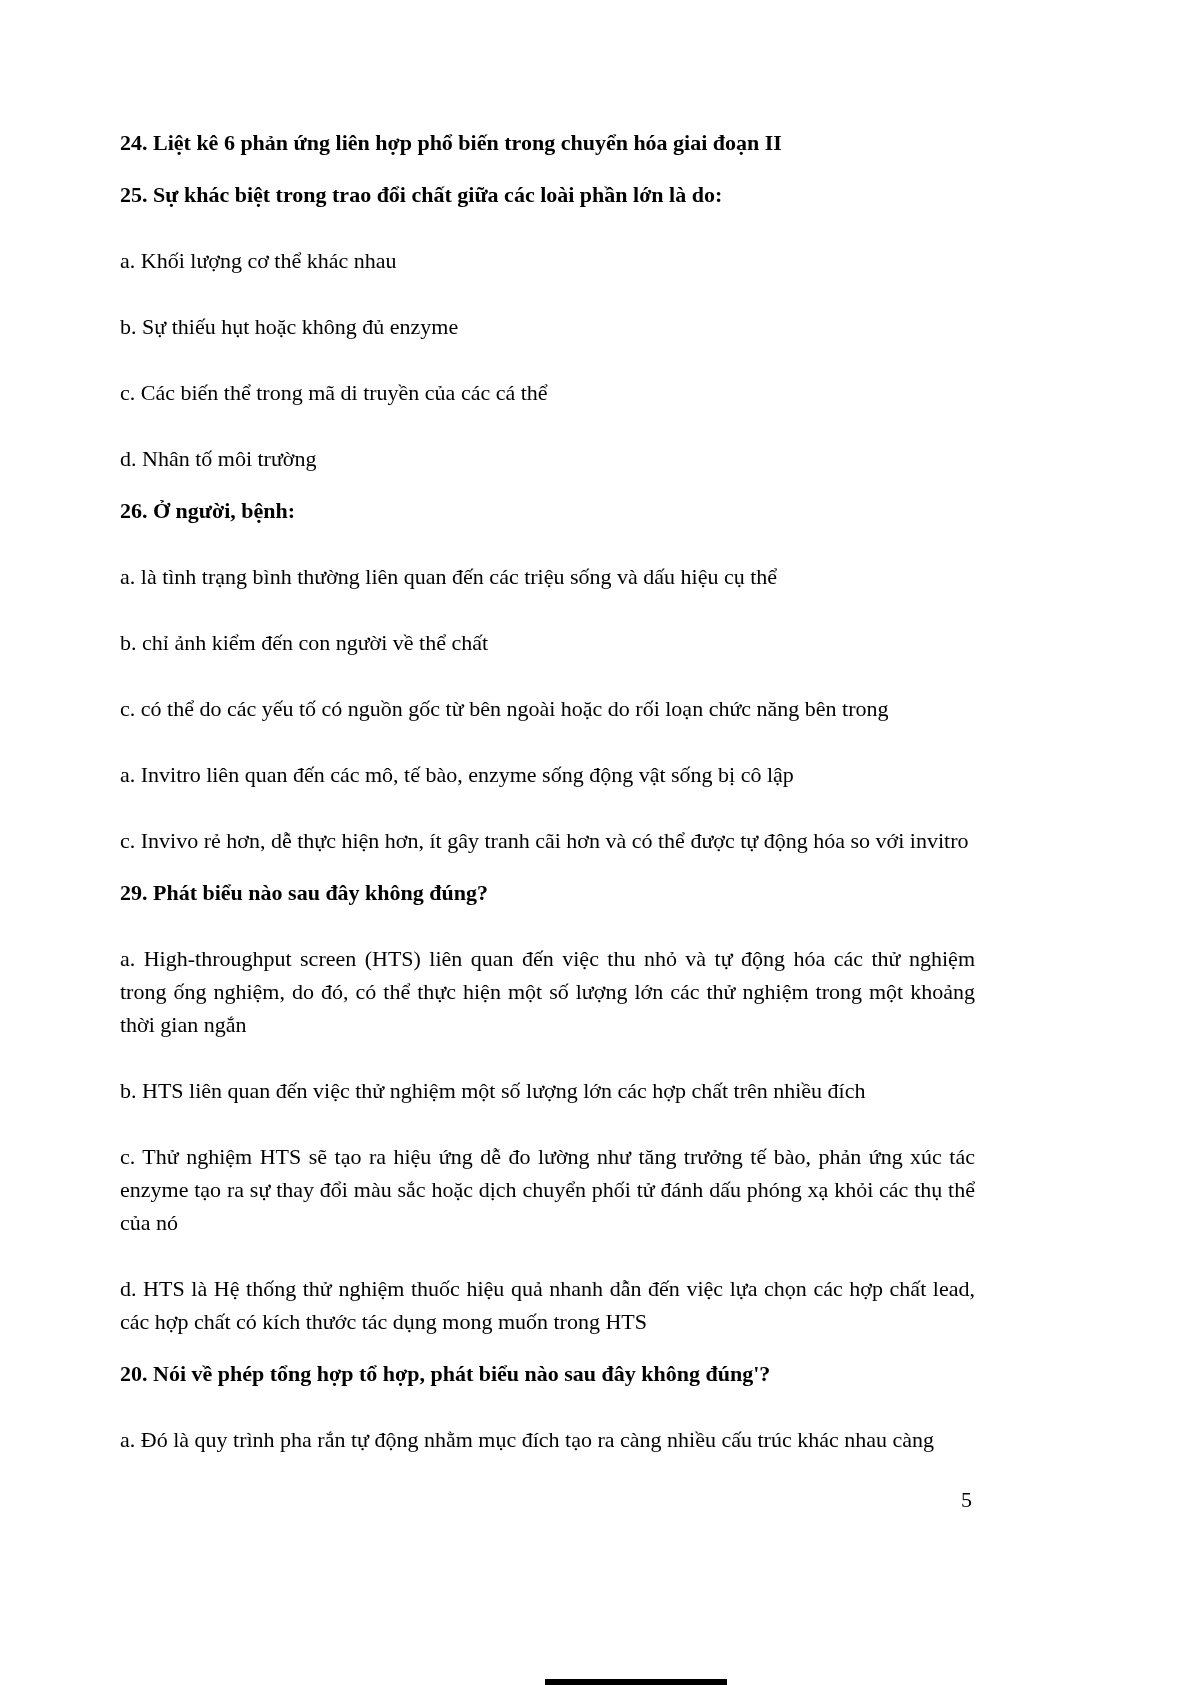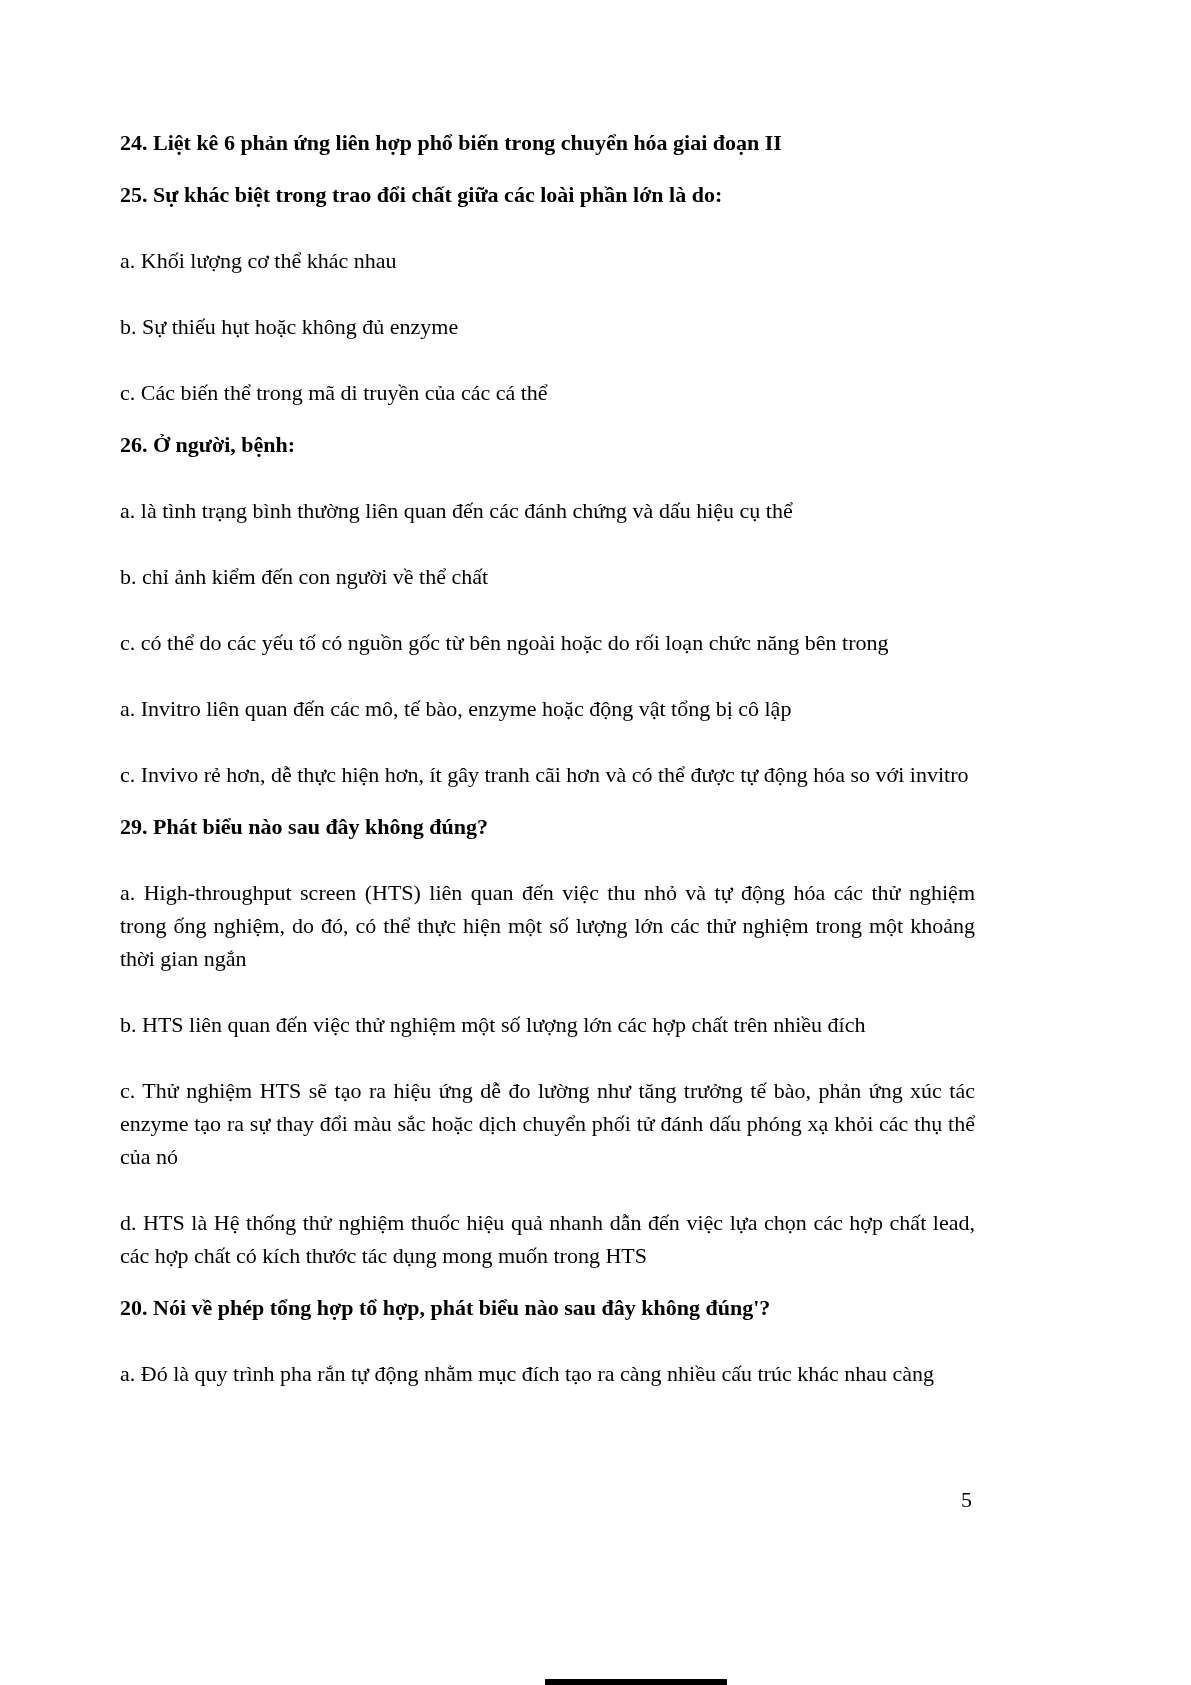--- a/index.html
+++ b/index.html
@@ -58,25 +58,26 @@
 </head>
 <body>
 
 <div class="page">
   <div>
       <p class="block question">24. Liệt kê 6 phản ứng liên hợp phổ biến trong chuyển hóa giai đoạn II</p>
       <p class="block question">25. Sự khác biệt trong trao đổi chất giữa các loài phần lớn là do:</p>
       <p class="block option">a. Khối lượng cơ thể khác nhau</p>
       <p class="block option">b. Sự thiếu hụt hoặc không đủ enzyme</p>
       <p class="block option">c. Các biến thể trong mã di truyền của các cá thể</p>
+      <p class="block option">d. Nhân tố môi trường</p>
       <p class="block question">26. Ở người, bệnh:</p>
-      <p class="block option">a. là tình trạng bình thường liên quan đến các đánh chứng và dấu hiệu cụ thể</p>
+      <p class="block option">a. là tình trạng bình thường liên quan đến các triệu sống và dấu hiệu cụ thể</p>
       <p class="block option">b. chỉ ảnh kiểm đến con người về thể chất</p>
       <p class="block option">c. có thể do các yếu tố có nguồn gốc từ bên ngoài hoặc do rối loạn chức năng bên trong</p>
-      <p class="block option">a. Invitro liên quan đến các mô, tế bào, enzyme hoặc động vật tổng bị cô lập</p>
+      <p class="block option">a. Invitro liên quan đến các mô, tế bào, enzyme sống động vật sống bị cô lập</p>
       <p class="block option">c. Invivo rẻ hơn, dễ thực hiện hơn, ít gây tranh cãi hơn và có thể được tự động hóa so với invitro</p>
       <p class="block question">29. Phát biểu nào sau đây không đúng?</p>
       <p class="block option">a. High-throughput screen (HTS) liên quan đến việc thu nhỏ và tự động hóa các thử nghiệm trong ống nghiệm, do đó, có thể thực hiện một số lượng lớn các thử nghiệm trong một khoảng thời gian ngắn</p>
       <p class="block option">b. HTS liên quan đến việc thử nghiệm một số lượng lớn các hợp chất trên nhiều đích</p>
       <p class="block option">c. Thử nghiệm HTS sẽ tạo ra hiệu ứng dễ đo lường như tăng trưởng tế bào, phản ứng xúc tác enzyme tạo ra sự thay đổi màu sắc hoặc dịch chuyển phối tử đánh dấu phóng xạ khỏi các thụ thể của nó</p>
       <p class="block option">d. HTS là Hệ thống thử nghiệm thuốc hiệu quả nhanh dẫn đến việc lựa chọn các hợp chất lead, các hợp chất có kích thước tác dụng mong muốn trong HTS</p>
       <p class="block question">20. Nói về phép tổng hợp tổ hợp, phát biểu nào sau đây không đúng'?</p>
       <p class="block option">a. Đó là quy trình pha rắn tự động nhằm mục đích tạo ra càng nhiều cấu trúc khác nhau càng</p>
     </div>
 </div>

